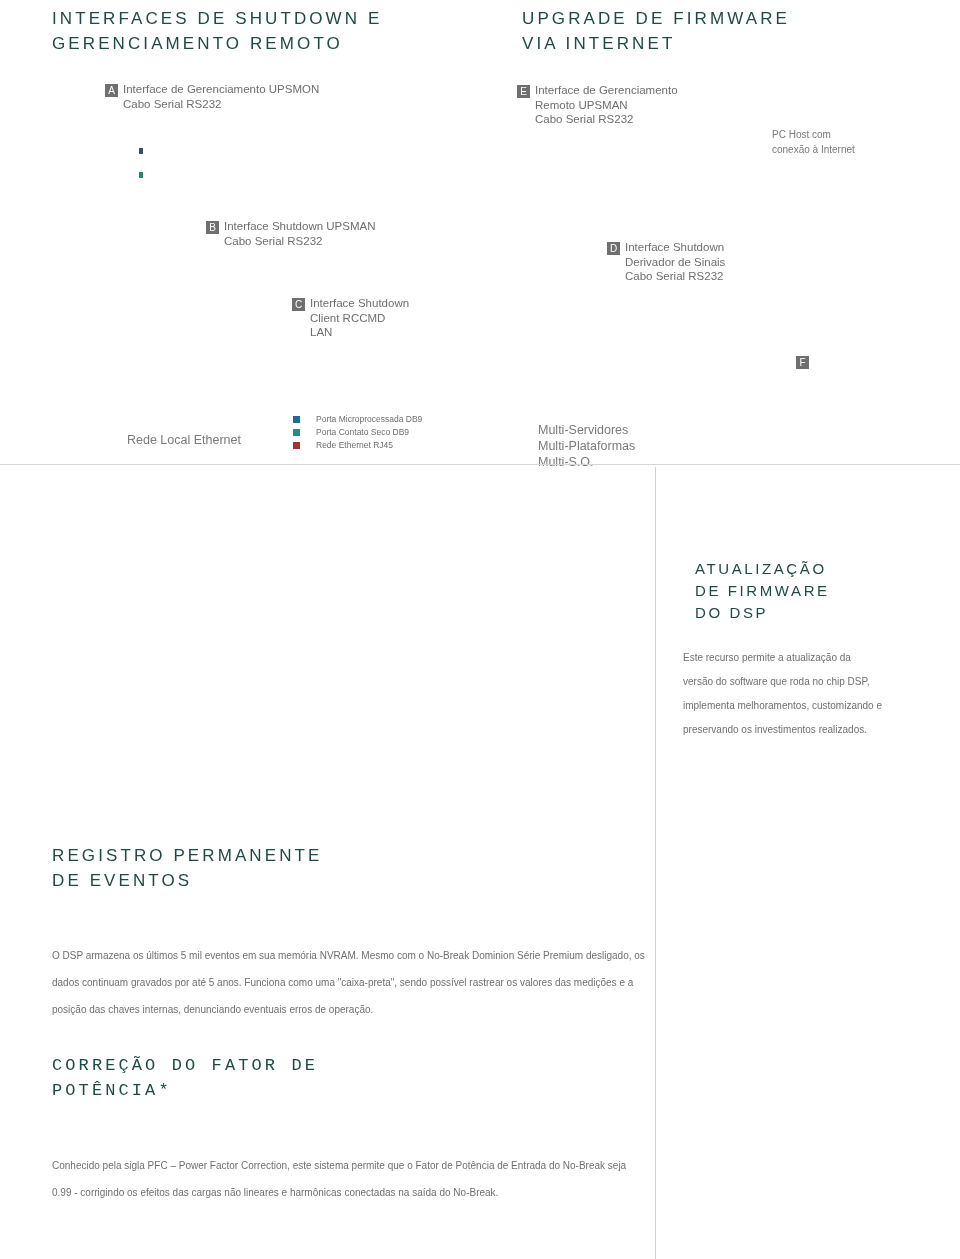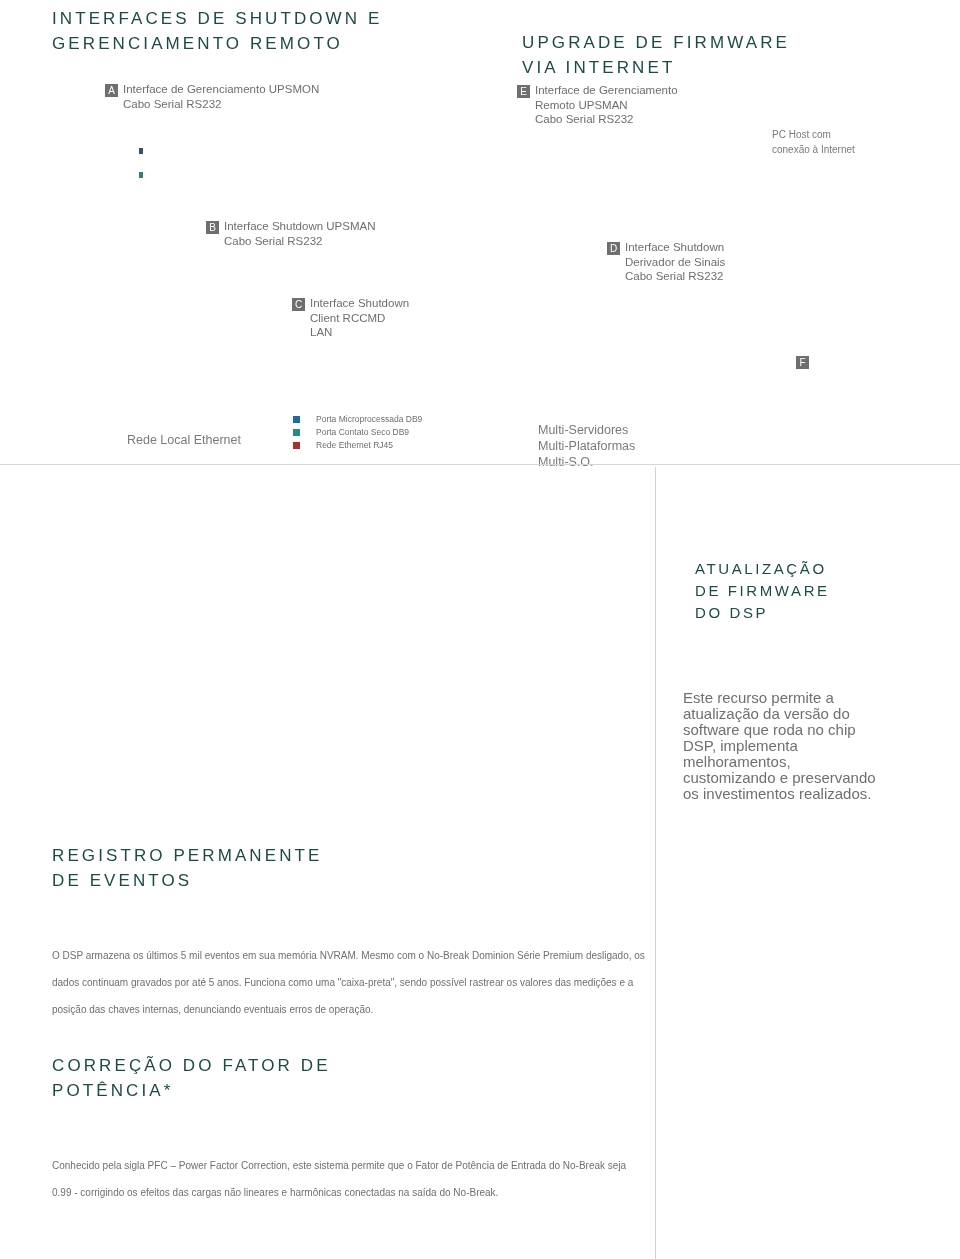--- a/index.html
+++ b/index.html
@@ -104,33 +104,32 @@
   }
 
   
   .para {
     font-size: 10px;
     line-height: 27px;
     color: #6f6f6f;
     margin-top: 42px;
   }
   .para-narrow {
-    font-size: 15px;
-    line-height: 16px;
+    font-size: 10px;
+    line-height: 24px;
     color: #6f6f6f;
-    margin-top: 44px;
   }
 </style>
 </head>
 <body>
 
 <div class="abs sec-head" style="left:52px; top:6px; width:420px;">INTERFACES DE SHUTDOWN E
 GERENCIAMENTO REMOTO</div>
 
-<div class="abs sec-head" style="left:522px; top:6px; width:420px;margin-top:24px;">UPGRADE DE FIRMWARE
+<div class="abs sec-head" style="left:522px; top:6px; width:420px;">UPGRADE DE FIRMWARE
 VIA INTERNET</div>
 
 <div class="abs callout" style="left:105px; top:82px; width:320px;">
   <span class="badge">A</span>
   <span class="callout-text">Interface de Gerenciamento UPSMON
 Cabo Serial RS232</span>
 </div>
 
 <div class="abs callout" style="left:517px; top:83px; width:260px;">
   <span class="badge">E</span>
@@ -197,16 +196,16 @@
 DE FIRMWARE
 DO DSP</div>
 
 <div class="abs para-narrow" style="left:683px; top:646px; width:200px;">Este recurso permite a atualização da versão do software que roda no chip DSP, implementa melhoramentos, customizando e preservando os investimentos realizados.</div>
 
 <div class="abs sec-head" style="left:52px; top:843px; width:500px;">REGISTRO PERMANENTE
 DE EVENTOS</div>
 
 <div class="abs para" style="left:52px; top:900px; width:595px;">O DSP armazena os últimos 5 mil  eventos em sua memória NVRAM. Mesmo com o No-Break Dominion Série Premium desligado, os dados continuam gravados por até 5 anos. Funciona como uma "caixa-preta", sendo possível rastrear os valores das medições e a posição das chaves internas, denunciando eventuais erros de operação.</div>
 
-<div class="abs sec-head" style="left:52px; top:1053px; width:520px;">CORREÇÃO DO FATOR DE
+<div class="abs sec-head" style="left:52px; top:1053px; width:520px;font-family:Liberation Mono, monospace;">CORREÇÃO DO FATOR DE
 POTÊNCIA*</div>
 
 <div class="abs para" style="left:52px; top:1110px; width:590px;">Conhecido pela sigla PFC – Power Factor Correction, este sistema permite que o Fator de Potência de Entrada do No-Break seja 0.99 - corrigindo os efeitos das cargas não lineares e harmônicas conectadas na saída do No-Break.</div>
 
 </body></html>

